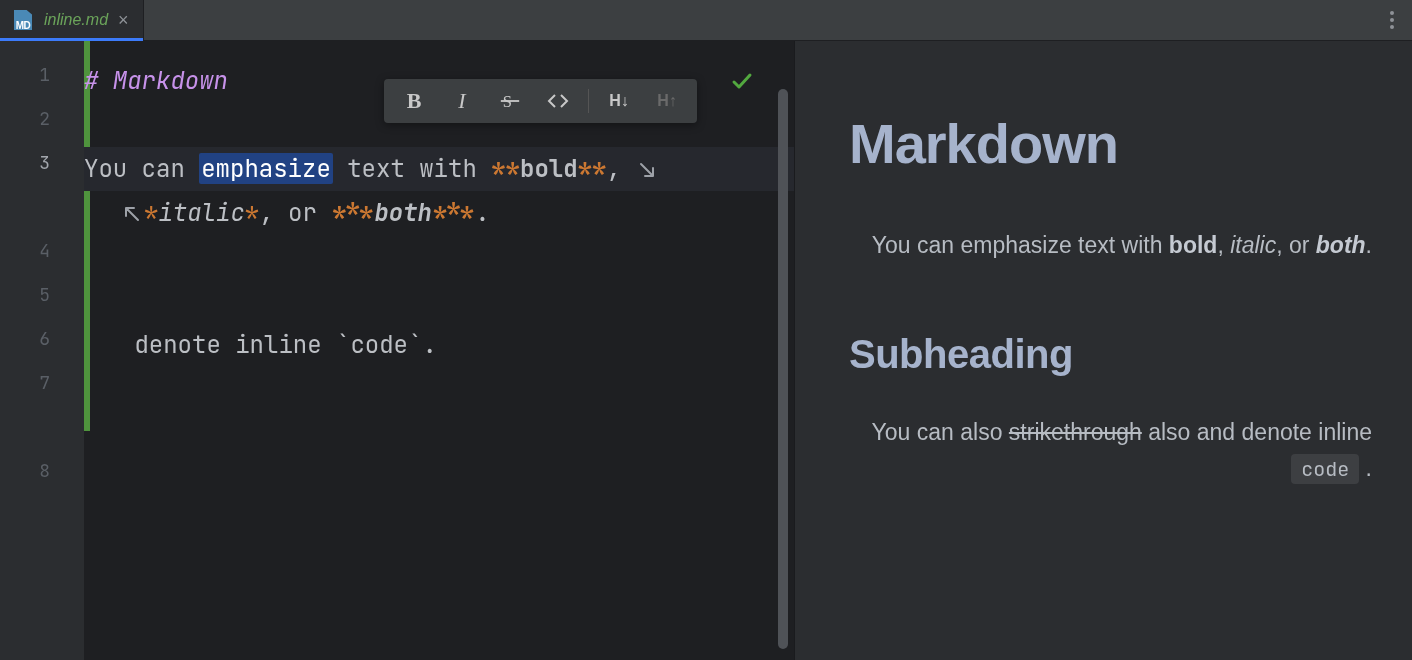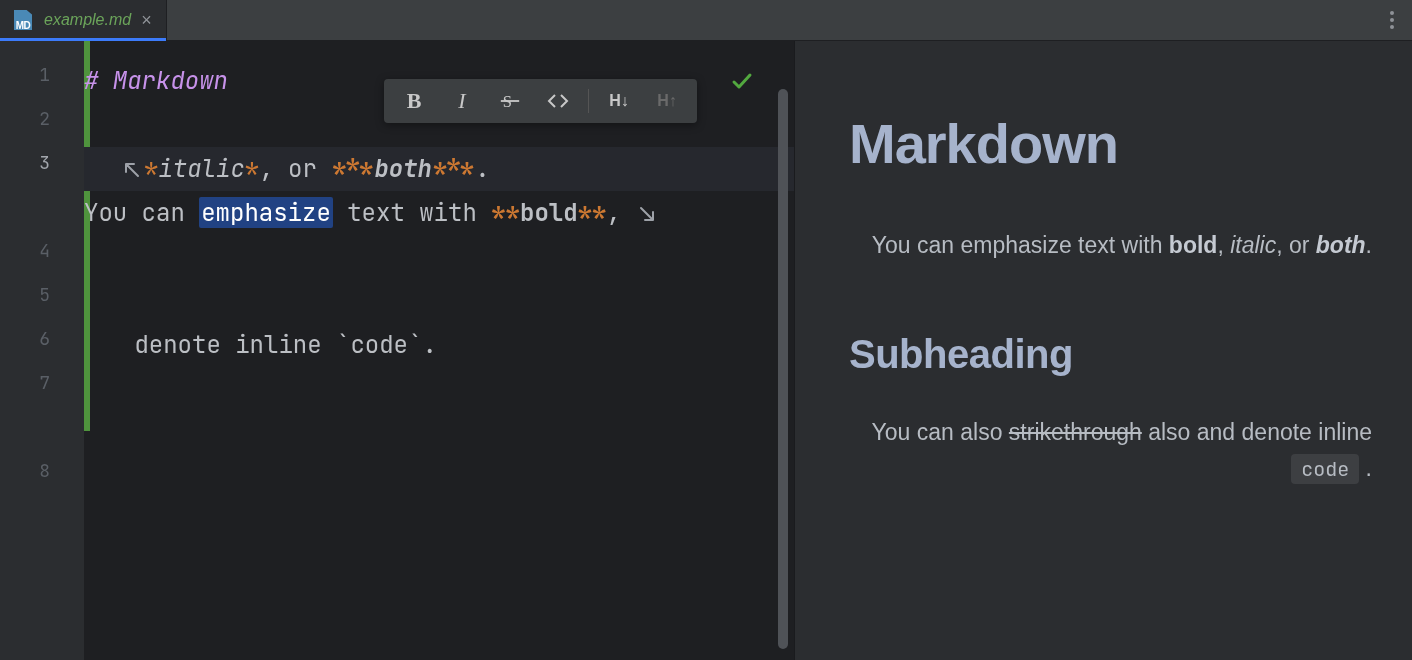--- a/index.html
+++ b/index.html
@@ -188,21 +188,21 @@
 </style>
 </head>
 <body>
 
 <div class="tabbar">
   <div class="tab">
     <span class="md-icon">
       <span class="doc"></span>
       <span class="mdlabel">MD</span>
     </span>
-    <span>example.md</span>
+    <span>inline.md</span>
     <span class="close">×</span>
   </div>
   <div class="kebab">
     <div class="kebab-dots">
         <span></span>
         <span></span>
         <span></span>
       </div>
   </div>
 </div>
@@ -248,27 +248,27 @@
       <div class="checkmark">
         <svg viewBox="0 0 24 24">
             <polyline points="4,13 9,18 20,6" fill="none" stroke="#52a83f" stroke-width="3" stroke-linecap="round" stroke-linejoin="round"></polyline>
           </svg>
       </div>
 
       <div class="line"><span class="heading"><span># </span><span>Markdown</span></span></div>
 
       <div class="line"></div>
 
+      <div class="line"><span>You can </span><span class="sel">emphasize</span><span> text with </span><span class="orange bold">**</span><span class="bold">bold</span><span class="orange bold">**</span><span>, </span><span class="softwrap-down"><svg viewBox="0 0 20 20">
+              <path d="M4 4 L16 16 M16 16 L16 8 M16 16 L8 16" fill="none" stroke="#9da1a8" stroke-width="2" stroke-linecap="round"></path>
+            </svg></span></div>
+
       <div class="line wrap"><span class="softwrap-up"><svg viewBox="0 0 20 20">
               <path d="M16 16 L4 4 M4 4 L4 12 M4 4 L12 4" fill="none" stroke="#9da1a8" stroke-width="2" stroke-linecap="round"></path>
             </svg></span><span class="orange">*</span><span style="font-style:italic">italic</span><span class="orange">*</span><span>, or </span><span class="orange bold">***</span><span class="bold" style="font-style:italic">both</span><span class="orange bold">***</span><span>.</span></div>
-
-      <div class="line"><span>You can </span><span class="sel">emphasize</span><span> text with </span><span class="orange bold">**</span><span class="bold">bold</span><span class="orange bold">**</span><span>, </span><span class="softwrap-down"><svg viewBox="0 0 20 20">
-              <path d="M4 4 L16 16 M16 16 L16 8 M16 16 L8 16" fill="none" stroke="#9da1a8" stroke-width="2" stroke-linecap="round"></path>
-            </svg></span></div>
 
       <div class="line"></div>
 
 
       <div class="line"></div>
 
 
       <div class="line wrap"><span> denote inline </span><span class="codechunk">`</span><span class="codechunk">code</span><span class="codechunk">`</span><span>.</span></div>
 
       <div class="line"></div>

